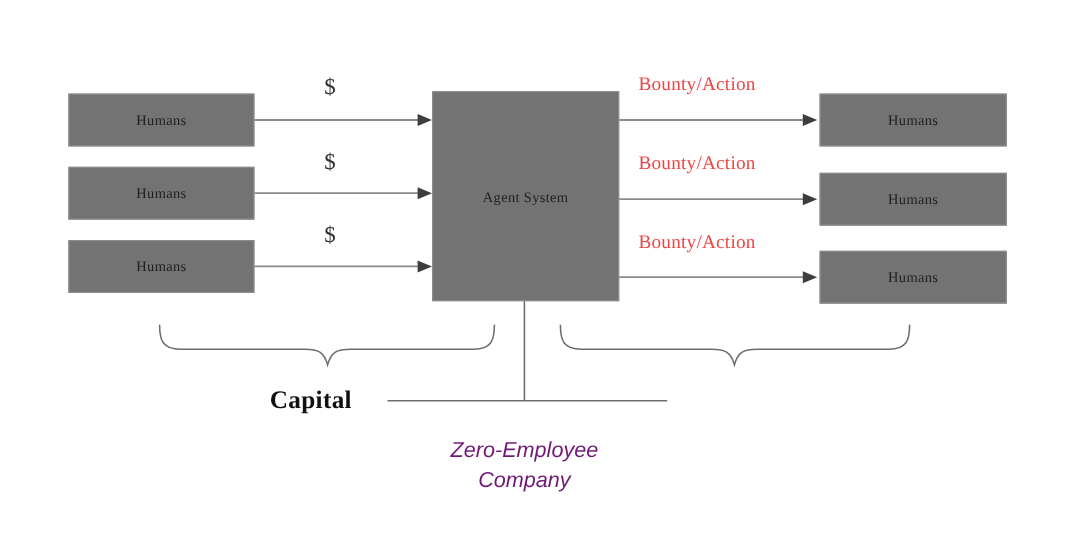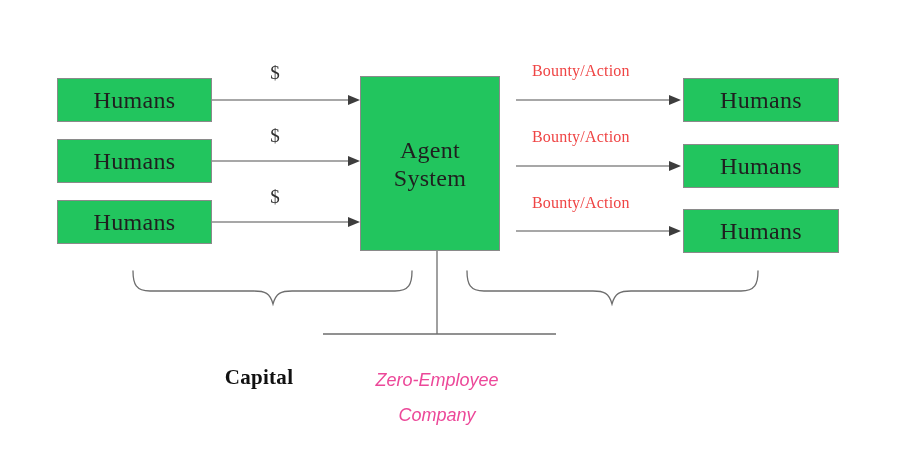--- a/index.html
+++ b/index.html
@@ -13,25 +13,25 @@
     overflow: hidden;
   }
   .wires {
     position: absolute;
     left: 0; top: 0;
     width: 901px; height: 464px;
   }
   .node {
     position: absolute;
     border: 1.5px solid #8a8a8a;
-    background: #22c55e;
+    background: #737373;
     display: flex;
     align-items: center;
     justify-content: center;
-    font-size: 24px;
+    font-size: 12px;
     box-sizing: border-box;
     letter-spacing: 0.3px;
   }
   .agent-label {
     width: 80px;
     text-align: center;
     line-height: 28px;
   }
   .dollar {
     position: absolute;
@@ -51,33 +51,32 @@
   }
   .group-label {
     position: absolute;
     top: 321px;
     width: 160px;
     text-align: center;
     font-weight: bold;
     font-size: 21px;
     color: #111111;
     letter-spacing: 0.3px;
-    margin-top: 44px;
   }
   .caption {
     position: absolute;
     left: 352px;
     top: 363px;
     width: 170px;
     text-align: center;
     font-family: "Liberation Sans", "DejaVu Sans", sans-serif;
     font-style: italic;
     font-size: 18px;
-    line-height: 35px;
-    color: #ec4899;
+    line-height: 25px;
+    color: #701a75;
   }
 </style>
 </head>
 <body>
 
 <div class="stage">
 
   <svg class="wires" viewBox="0 0 901 464">
 
     <g>
@@ -120,21 +119,21 @@
   <div class="node" style="left:57px; top:78px; width:155px; height:44px;">
     <span>Humans</span>
   </div>
   <div class="node" style="left:57px; top:139px; width:155px; height:44px;">
     <span>Humans</span>
   </div>
   <div class="node" style="left:57px; top:200px; width:155px; height:44px;">
     <span>Humans</span>
   </div>
 
-  <div class="node" style="left:360px; top:76px; width:140px; height:175px;align-items:center;">
+  <div class="node" style="left:360px; top:76px; width:156px; height:175px;align-items:center;">
     <span class="agent-label">Agent System</span>
   </div>
 
   <div class="node" style="left:683px; top:78px; width:156px; height:44px;">
     <span>Humans</span>
   </div>
   <div class="node" style="left:683px; top:144px; width:156px; height:44px;">
     <span>Humans</span>
   </div>
   <div class="node" style="left:683px; top:209px; width:156px; height:44px;">

